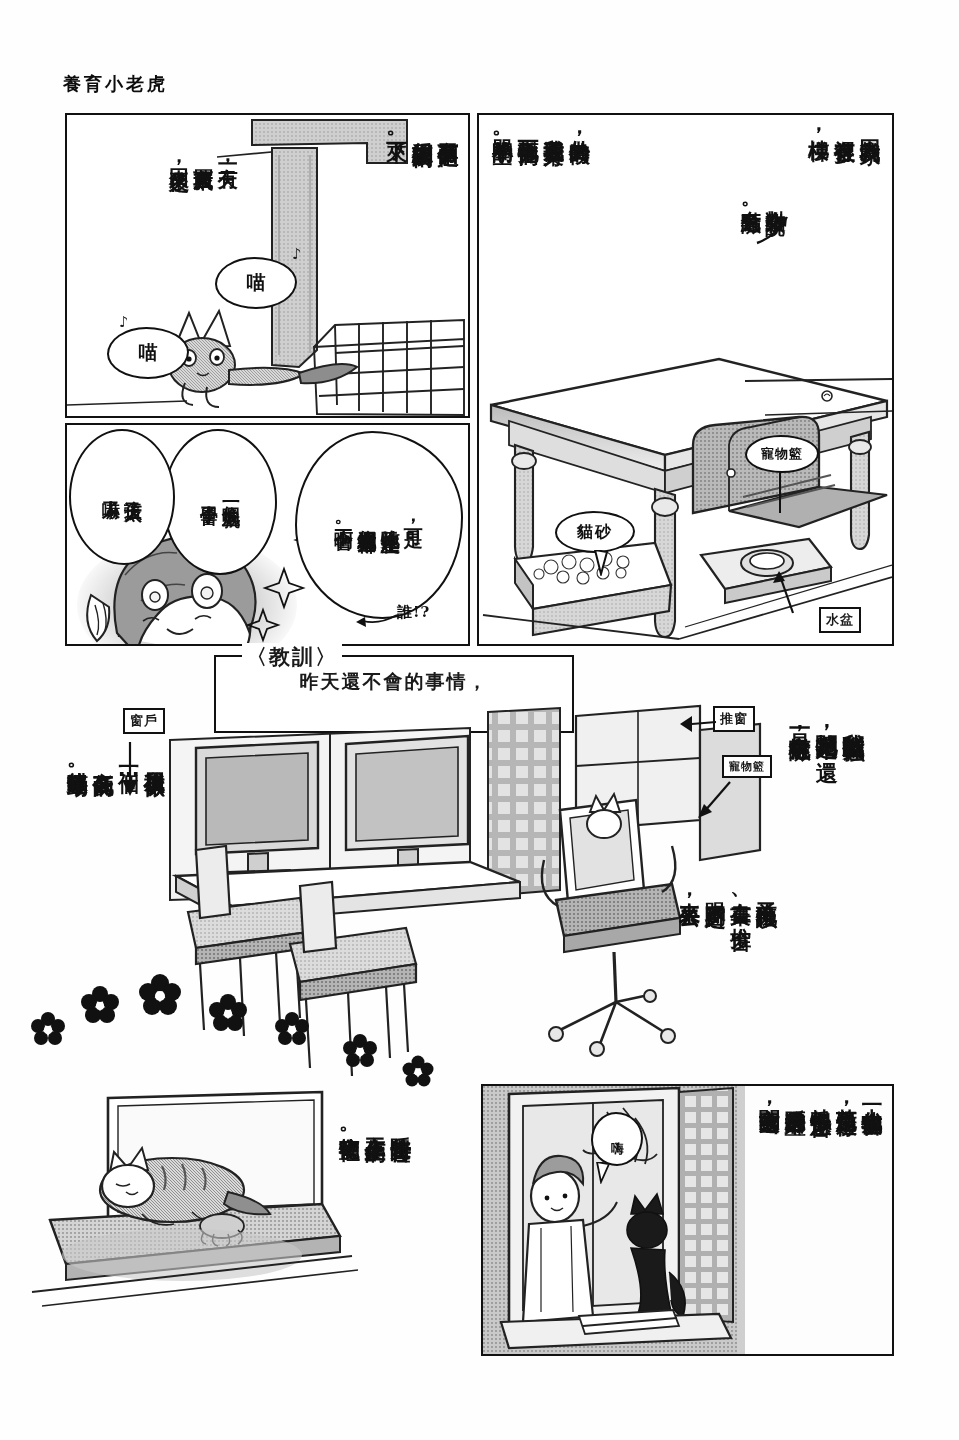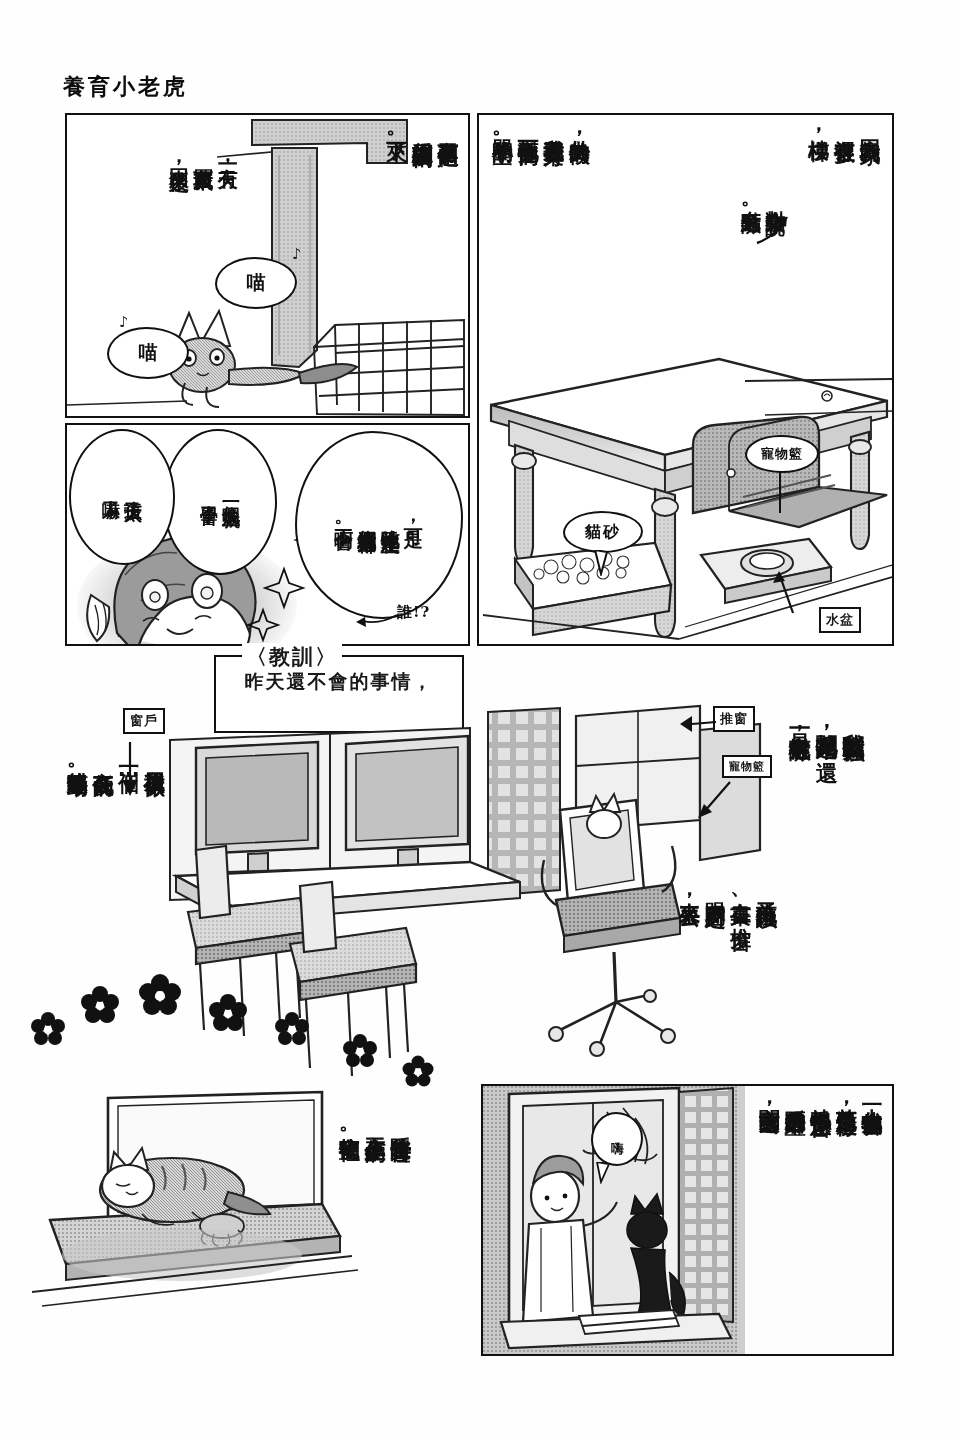--- a/index.html
+++ b/index.html
@@ -39,21 +39,21 @@
     position: absolute;
     border: 2.5px solid #111;
     background: #fff;
     box-sizing: border-box;
     overflow: hidden;
   }
   .title {
     position: absolute;
     left: 63px;
     top: 72px;
-    font-size: 22px;
+    font-size: 18px;
     font-weight: 700;
     letter-spacing: 3px;
     font-family: "DejaVu Serif", "Liberation Serif", serif;
     color: #0d0d0d;
   }
   
   .bubble {
     position: absolute;
     background: #fff;
     border: 2.2px solid #111;
@@ -281,21 +281,21 @@
     <div class="vtext" style="position:absolute; left:10px; top:8px; font-size:21px;">外出的時候，
 我還在四方桌
 下幫牠弄個簡
 單的小空間。</div>
 
     <svg class="art" style="left:274px; top:92px;" width="44" height="42" viewBox="0 0 44 42">
       <path d="M4 36 q18 -6 30 -26" stroke="#111" stroke-width="2.4" fill="none"></path>
       <path d="M34 10 l-10 2 l9 8 z" fill="#111"></path>
     </svg>
 
-    <div class="bubble" style="left:84px; top:396px; width:80px; height:42px;">
+    <div class="bubble" style="left:76px; top:396px; width:80px; height:42px;">
       <span class="htext" style="font-size:16px; font-weight:700; letter-spacing:2px;">貓砂</span>
     </div>
     <svg class="art" style="left:112px; top:435px;" width="22" height="26" viewBox="0 0 22 26">
       <path d="M4 0 L10 24 L16 2 Z" fill="#fff" stroke="#111" stroke-width="2"></path>
     </svg>
 
     <div class="bubble" style="left:266px; top:320px; width:74px; height:38px;">
       <span class="htext" style="font-size:13px; font-weight:700; letter-spacing:1px;">寵物籃</span>
     </div>
     <div class="lead" style="left:300px; top:356px; width:2px; height:42px;"></div>
@@ -363,21 +363,21 @@
 
     <div class="hand" style="left:330px; top:176px; font-size:15px; font-weight:700;">
       <span>誰!?</span>
     </div>
     <svg class="art" style="left:288px; top:186px;" width="44" height="22" viewBox="0 0 44 22">
       <path d="M42 4 q-18 10 -34 6" stroke="#111" stroke-width="1.8" fill="none"></path>
       <path d="M10 6 l-9 5 l10 5 z" fill="#111"></path>
     </svg>
   </div>
 
-  <div class="lesson-box" style="left:214px; top:655px; width:250px; height:78px;">
+  <div class="lesson-box" style="left:214px; top:655px; width:360px; height:78px;">
     <div class="lesson-title">〈教訓〉</div>
     <div class="lesson-line">昨天還不會的事情，</div>
   </div>
 
   <div class="art" style="left:0px; top:700px; width:959px; height:400px;">
     <svg width="959" height="400" viewBox="0 0 959 400">
       <defs>
         <pattern id="plaid" width="18" height="18" patternUnits="userSpaceOnUse">
           <rect width="18" height="18" fill="#e3e3e3"></rect>
           <rect width="18" height="6" y="6" fill="#b6b6b6"></rect>

